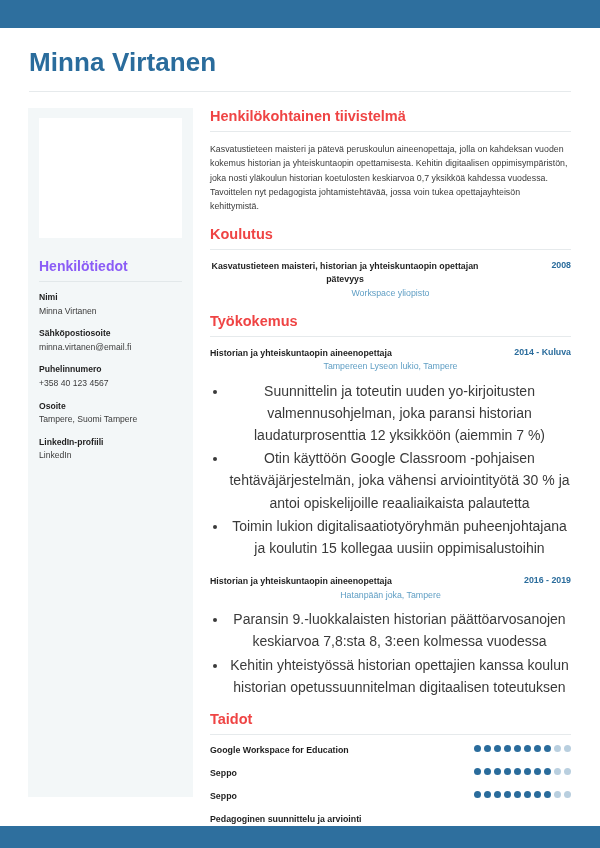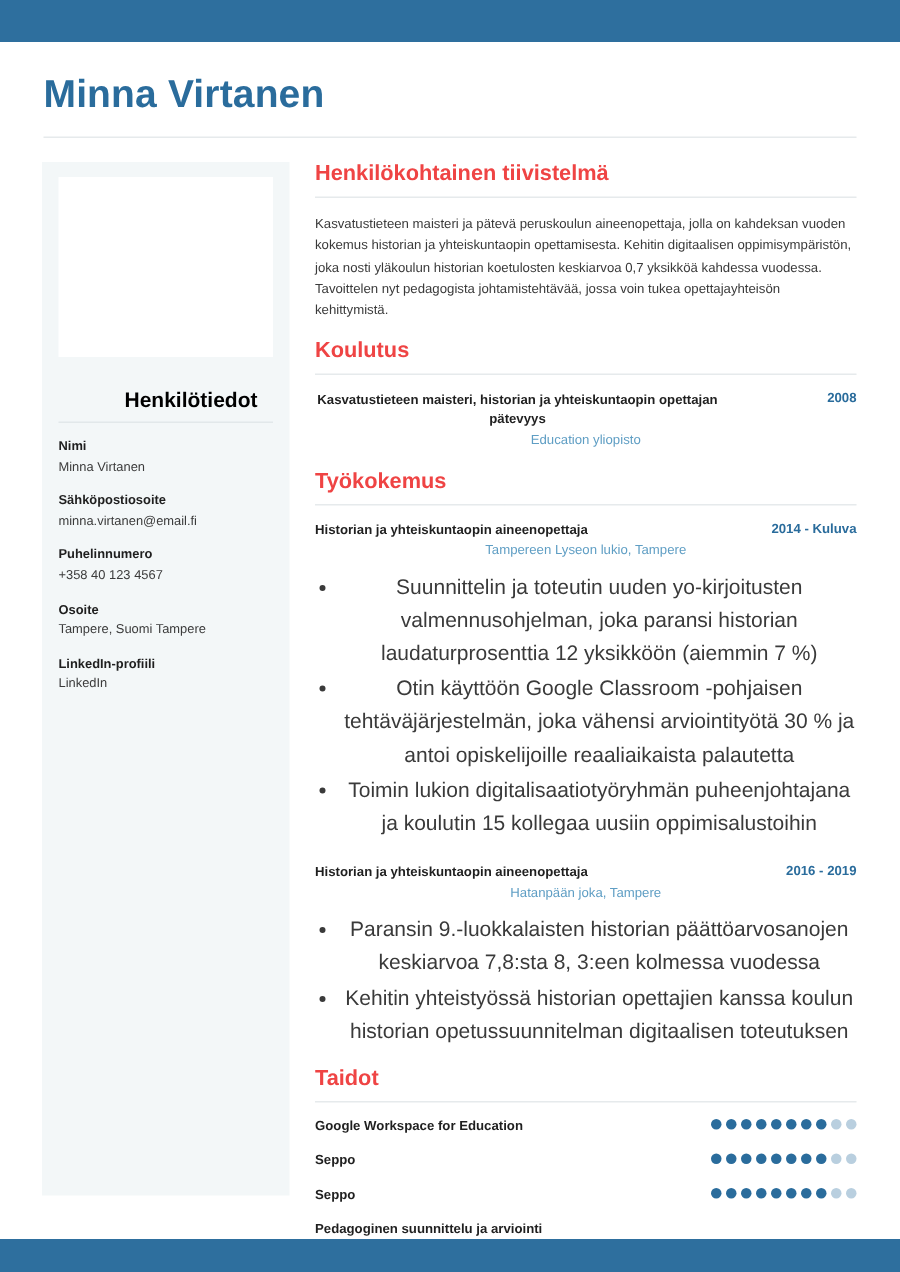--- a/index.html
+++ b/index.html
@@ -61,24 +61,23 @@
   }
   .photo-box {
     width: 143px;
     height: 120px;
     background: #ffffff;
     margin-bottom: 6px;
   }
   .side-heading {
     font-size: 14px;
     font-weight: bold;
-    color: #000000;
+    color: #8b5cf6;
     margin-top: 20px;
     margin-bottom: 7px;
-    margin-left: 44px;
   }
   .side-rule {
     height: 1px;
     background: #e2e8ea;
     margin-bottom: 10px;
   }
   .field { margin-bottom: 11px; }
   .field-label {
     font-size: 8.6px;
     font-weight: bold;
@@ -151,21 +150,21 @@
     font-size: 14px;
     line-height: 1.58;
     color: #3a3a3a;
     margin-bottom: 1px;
   }
   .entry-gap { height: 12px; }
 
   
   .skill-row {
     display: flex;
-    align-items: center;
+    align-items: flex-start;
     justify-content: space-between;
     margin-bottom: 13px;
     gap: 40px;
   }
   .skill-name {
     font-size: 8.8px;
     font-weight: bold;
     color: #1f1f1f;
   }
   .dots { display: flex; gap: 3px; }
@@ -224,21 +223,21 @@
 
   <div class="section">
     <div class="sec-heading">Koulutus</div>
     <div class="sec-rule"></div>
     <div id="education-entries">
         <div class="entry">
           <div class="entry-head">
             <div class="entry-title">Kasvatustieteen maisteri, historian ja yhteiskuntaopin opettajan pätevyys</div>
             <div class="entry-date">2008</div>
           </div>
-          <div class="entry-org">Education yliopisto</div>
+          <div class="entry-org">Workspace yliopisto</div>
         </div>
       </div>
   </div>
 
   <div class="section">
     <div class="sec-heading">Työkokemus</div>
     <div class="sec-rule"></div>
     <div id="experience-entries">
         <div class="entry">
           <div class="entry-head">

